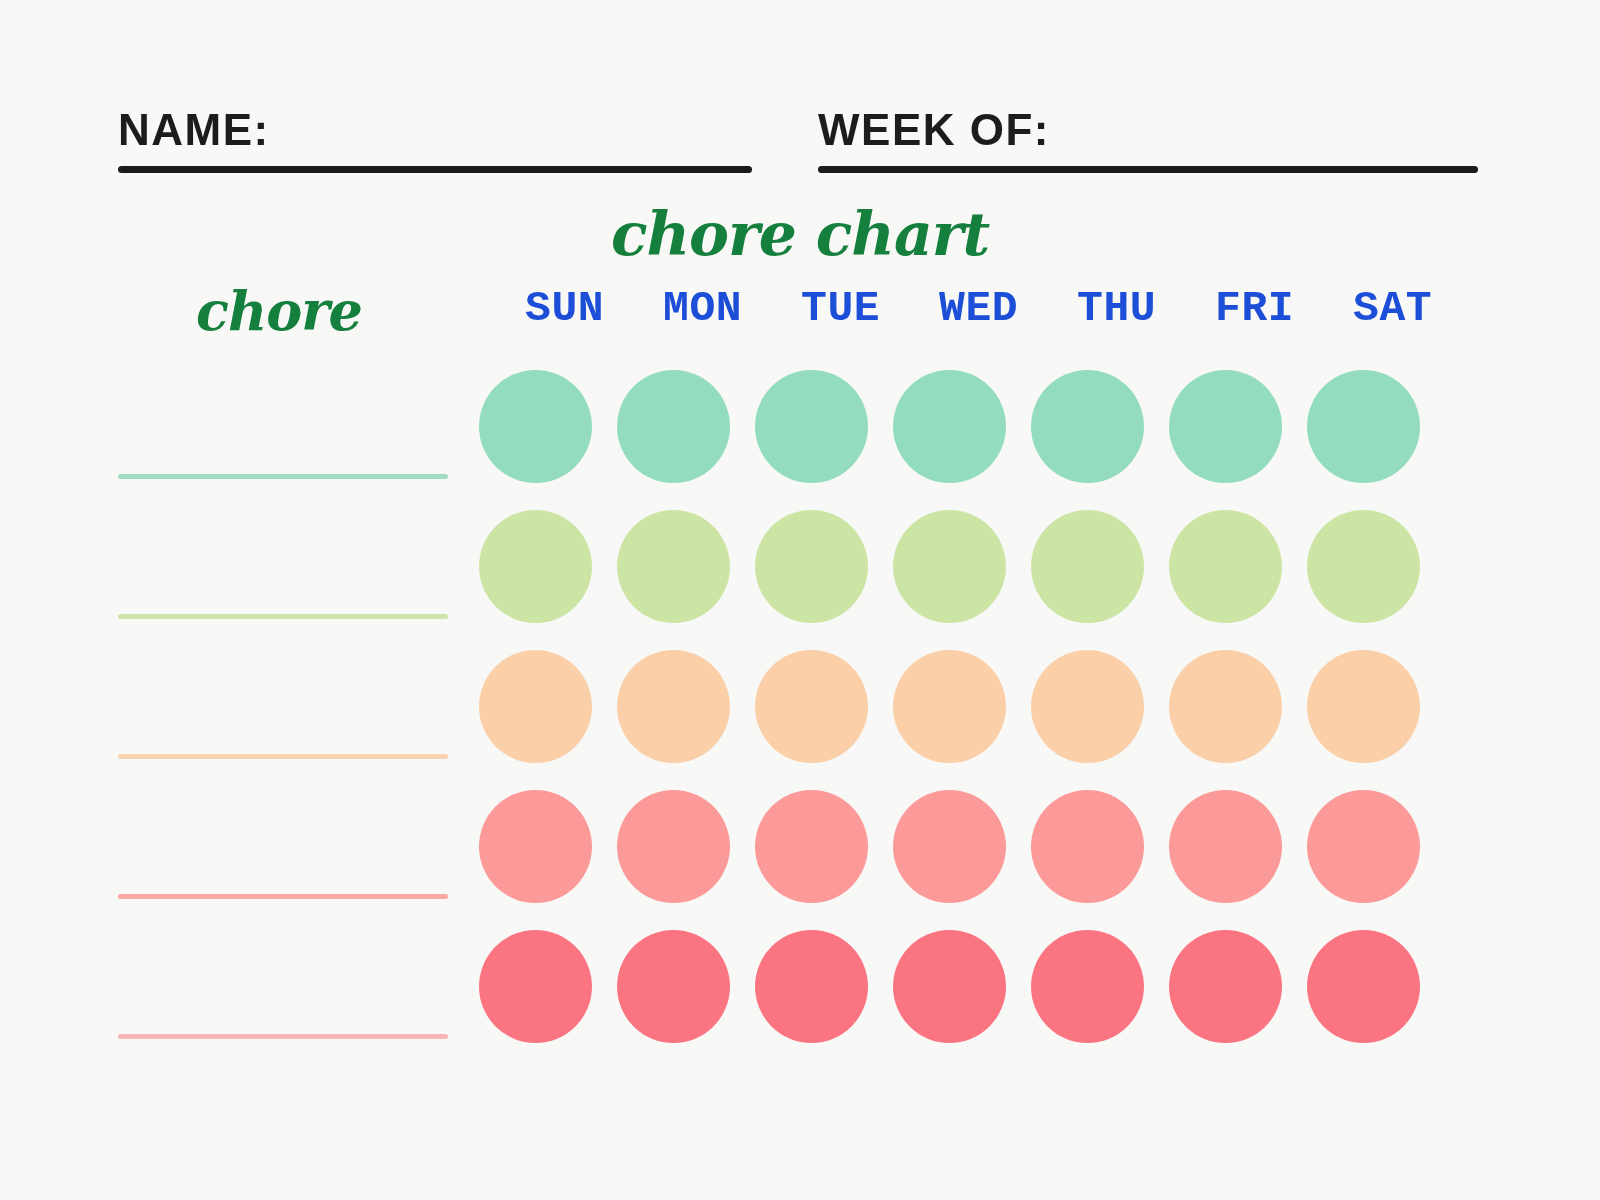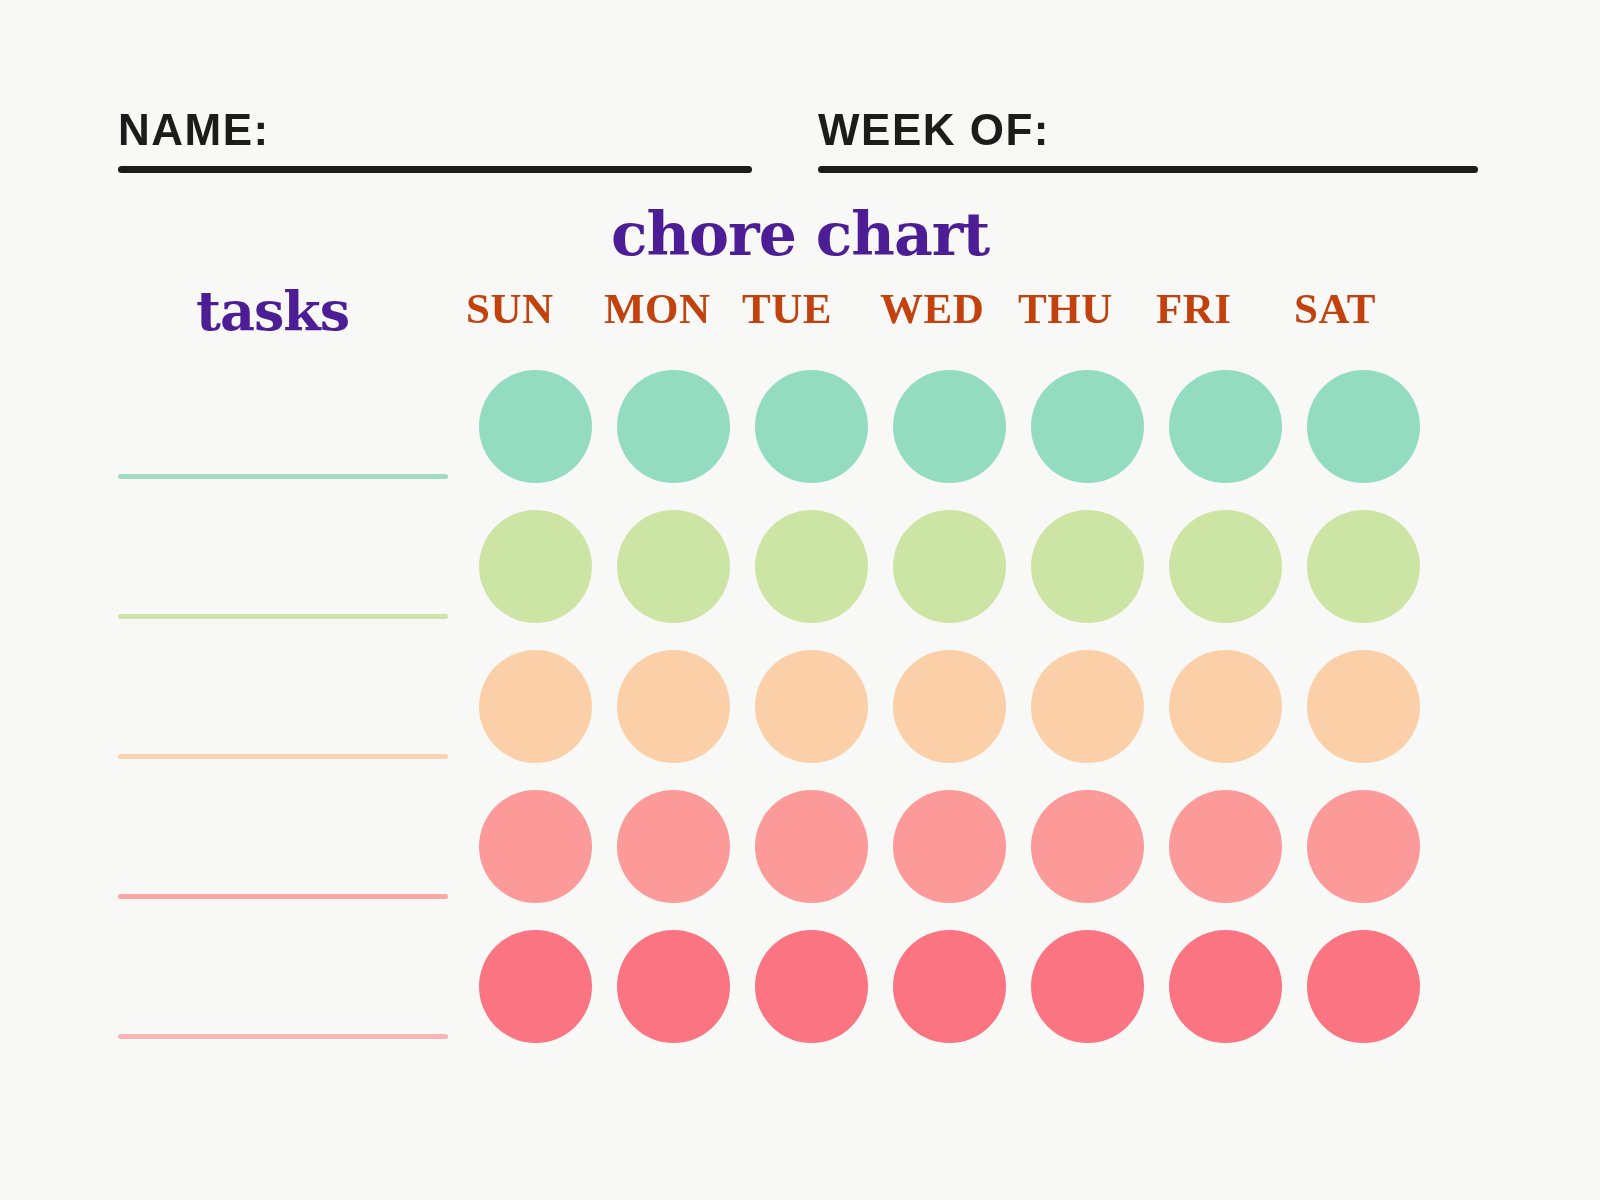--- a/index.html
+++ b/index.html
@@ -38,22 +38,23 @@
     background: #1c1c1c;
     border-radius: 4px;
     margin-top: 14px;
   }
   #field-name  { left: 118px; top: 108px; width: 634px; }
   #field-week  { left: 818px; top: 108px; width: 660px; }
 
   
   .script {
     font-family: "DejaVu Serif", serif;
+    font-style: italic;
     font-weight: 700;
-    color: #4c1d95;
+    color: #15803d;
     white-space: nowrap;
     line-height: 1;
   }
   #chart-title {
     position: absolute;
     left: 0;
     right: 0;
     top: 204px;
     text-align: center;
     font-size: 60px;
@@ -70,26 +71,26 @@
   
   #day-header {
     position: absolute;
     left: 466px;
     top: 287px;
     width: 966px;
     display: grid;
     grid-template-columns: repeat(7, 1fr);
   }
   .day-label {
-    text-align: left;
-    font-family: Liberation Serif, serif;
+    text-align: right;
+    font-family: Liberation Mono, monospace;
     font-size: 43px;
     font-weight: 700;
     letter-spacing: 0.5px;
-    color: #c2410c;
+    color: #1d4ed8;
     line-height: 1;
   }
 
   
   #chart-grid {
     position: absolute;
     left: 0;
     top: 356px;
     width: 1600px;
   }
@@ -143,21 +144,21 @@
     <div class="field-rule"></div>
   </div>
 
   <div class="field" id="field-name">
     <div class="field-label">NAME:</div>
     <div class="field-rule"></div>
   </div>
 
   <div class="script" id="chart-title">chore chart</div>
 
-  <div class="script" id="tasks-title">tasks</div>
+  <div class="script" id="tasks-title">chore</div>
 
   <div id="day-header">
       <div class="day-label">SUN</div>
       <div class="day-label">MON</div>
       <div class="day-label">TUE</div>
       <div class="day-label">WED</div>
       <div class="day-label">THU</div>
       <div class="day-label">FRI</div>
       <div class="day-label">SAT</div>
     </div>

